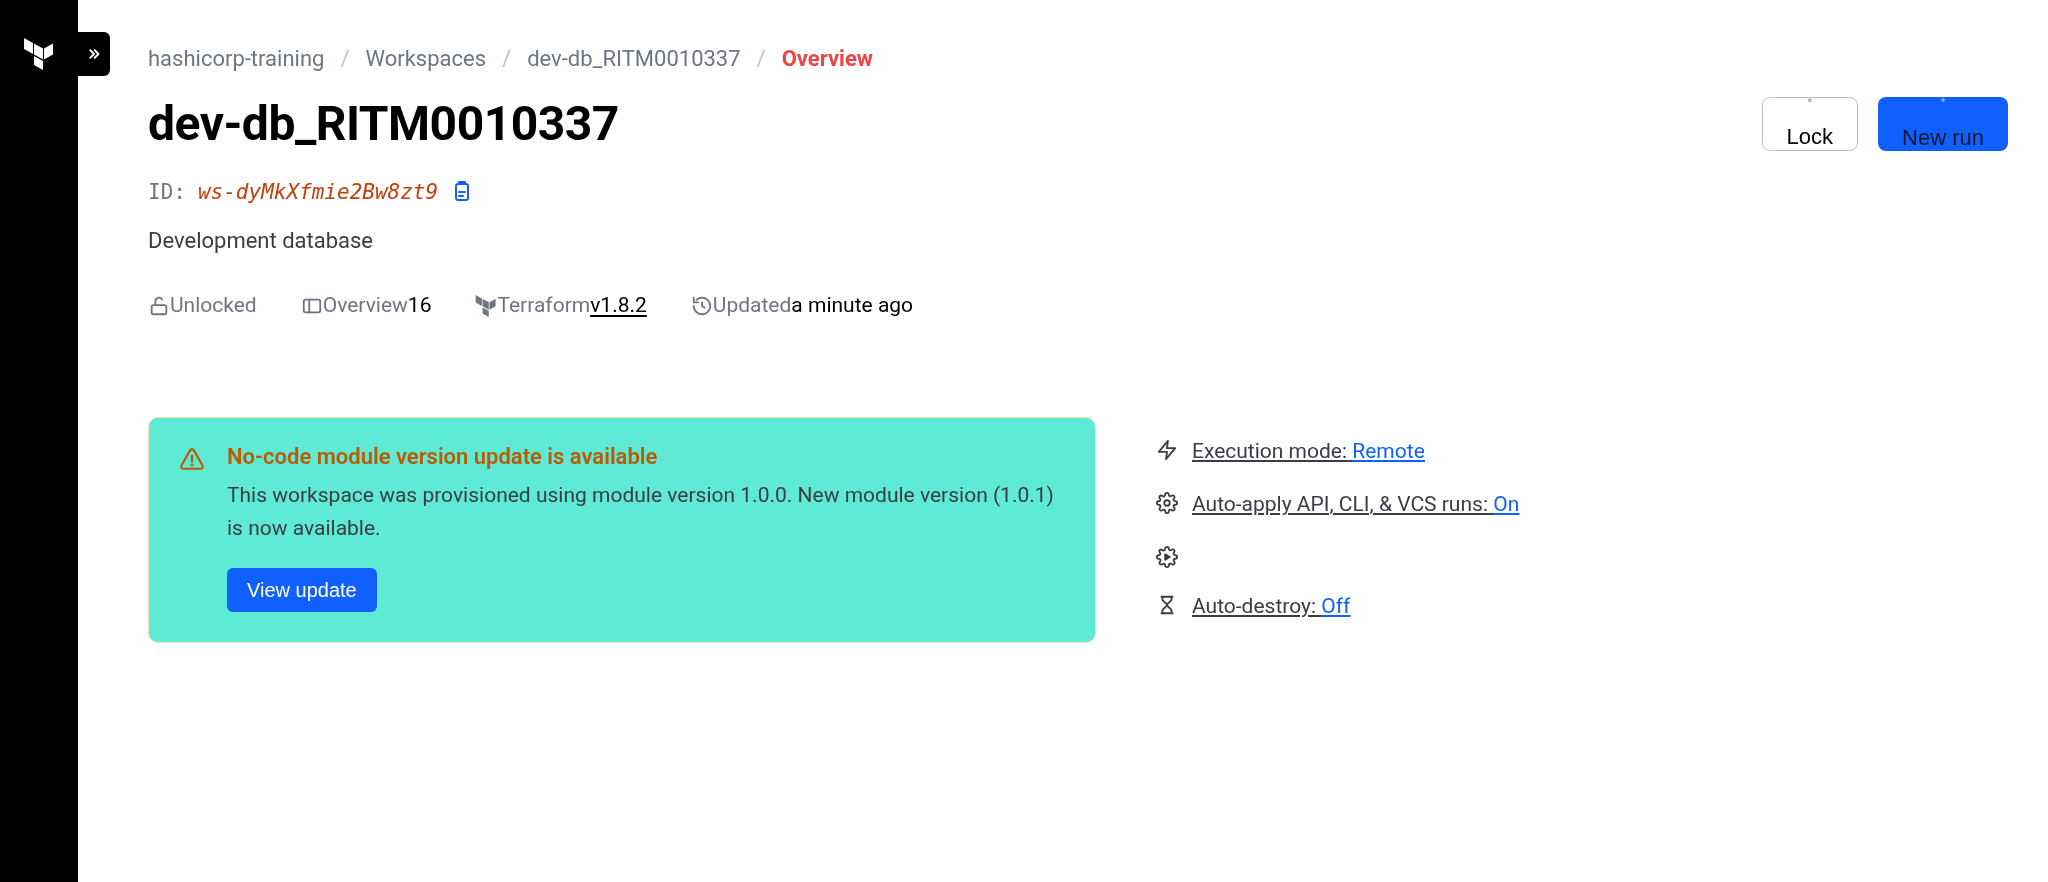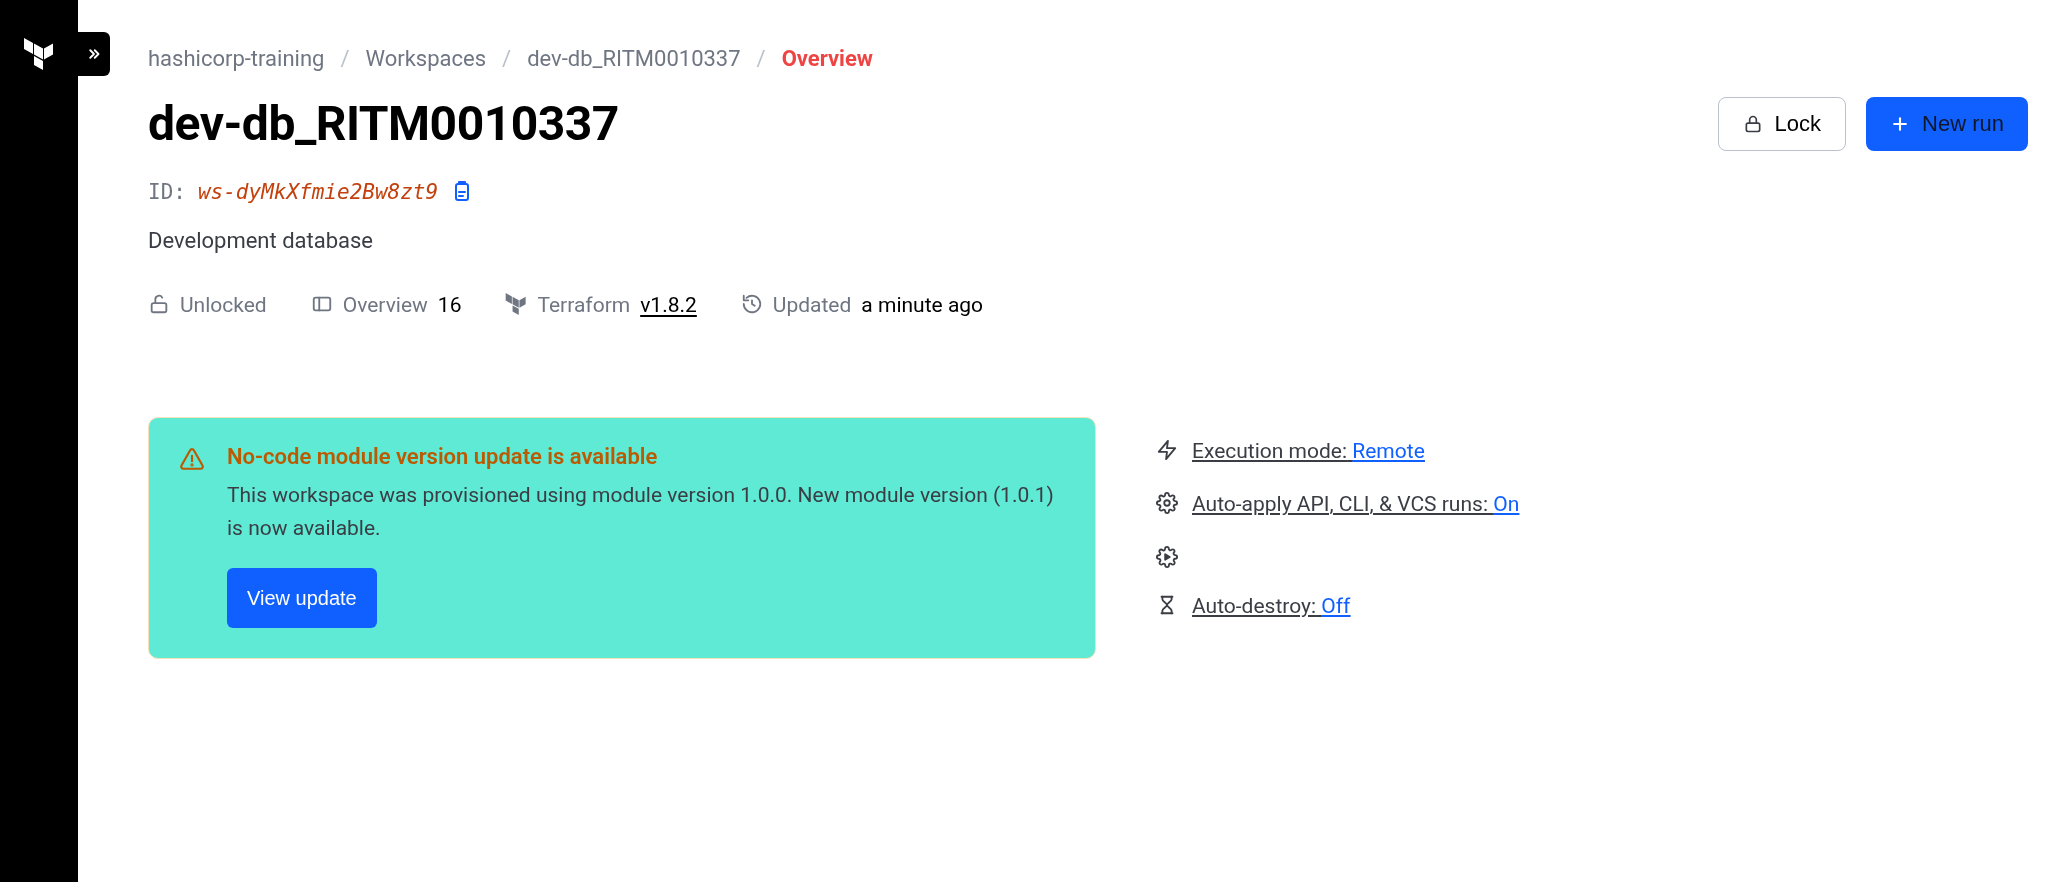--- a/index.html
+++ b/index.html
@@ -32,21 +32,21 @@
   justify-content: center;
 }
 .sidebar-tab svg { color: #fff; }
 .sidebar-logo {
   position: absolute;
   top: 38px;
   left: 24px;
 }
 .main {
   flex: 1;
-  padding: 46px 20px 0 70px;
+  padding: 46px 40px 0 70px;
 }
 .breadcrumb {
   display: flex;
   align-items: center;
   gap: 16px;
   font-size: 22px;
   color: #6f7682;
   margin-bottom: 24px;
 }
 .breadcrumb a { color: #6f7682; text-decoration: none; }
@@ -63,42 +63,43 @@
   font-weight: 700;
   letter-spacing: -0.5px;
 }
 .header-actions {
   display: flex;
   gap: 20px;
 }
 .btn {
   display: inline-flex;
   align-items: center;
-  gap: 12px;
+  gap: 22px;
   height: 54px;
   padding: 0 24px;
   border-radius: 8px;
   font-size: 22px;
   font-weight: 500;
   cursor: pointer;
   border: none;
+  flex-direction: column;
 }
 .btn-secondary {
   background: #fff;
   border: 1px solid #bac1cc;
   color: #000;
 }
 .btn-primary {
   background: #1060ff;
   color: #0f172a;
 }
 .btn-primary-sm {
   background: #1060ff;
   color: #fff;
-  height: 60px;
+  height: 44px;
   padding: 0 20px;
   border-radius: 6px;
   font-size: 20px;
   border: none;
   cursor: pointer;
 }
 .id-row {
   display: flex;
   align-items: center;
   gap: 12px;
@@ -116,22 +117,21 @@
 .meta-row {
   display: flex;
   align-items: center;
   gap: 44px;
   font-size: 21px;
   color: #6f7682;
   margin-bottom: 100px;
 }
 .meta-item {
   display: inline-flex;
-  align-items: flex-start;
-  gap: 10px;
+  align-items: flex-end;
 }
 .meta-item .strong { color: #000; }
 .meta-item .link { color: #000; text-decoration: underline; text-underline-offset: 3px; }
 .content-row {
   display: flex;
   gap: 60px;
 }
 .alert {
   flex: 1;
   max-width: 948px;

